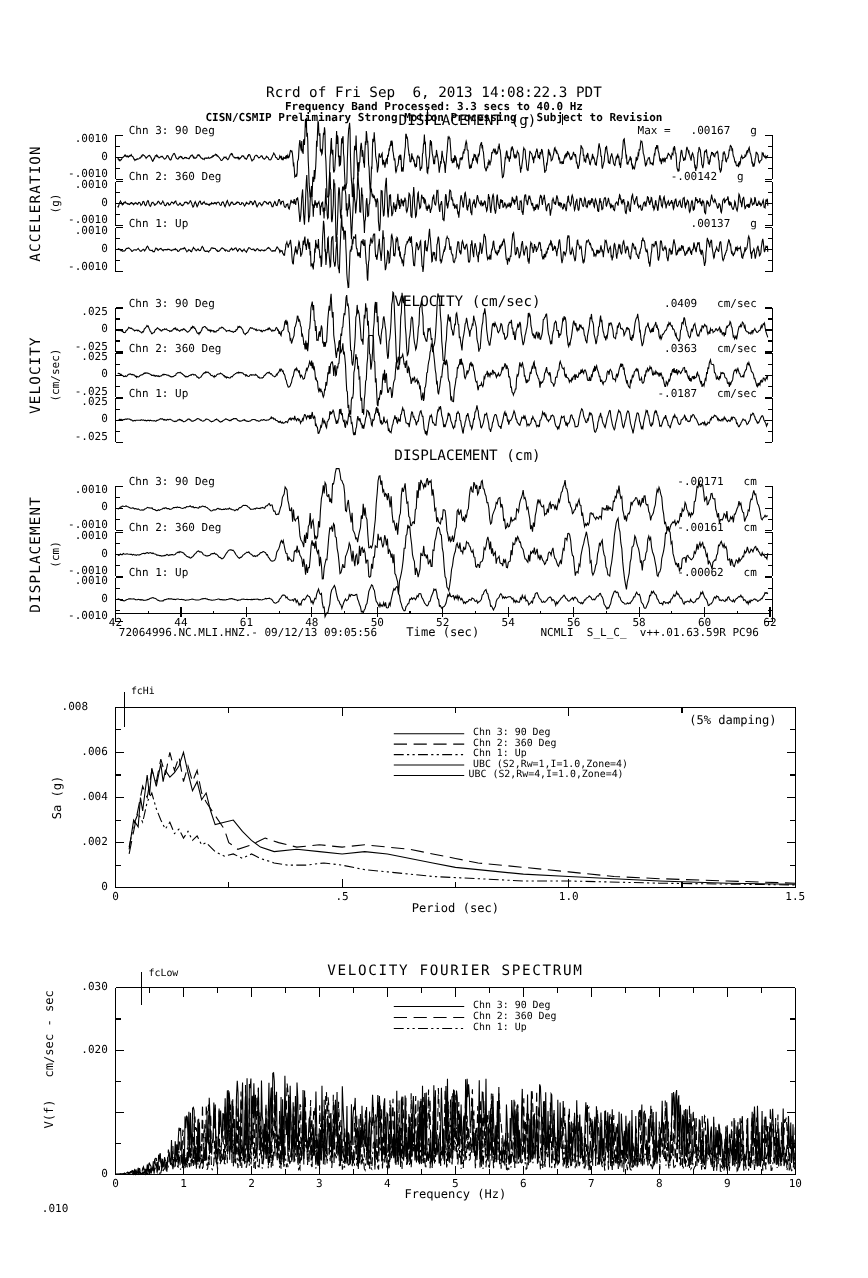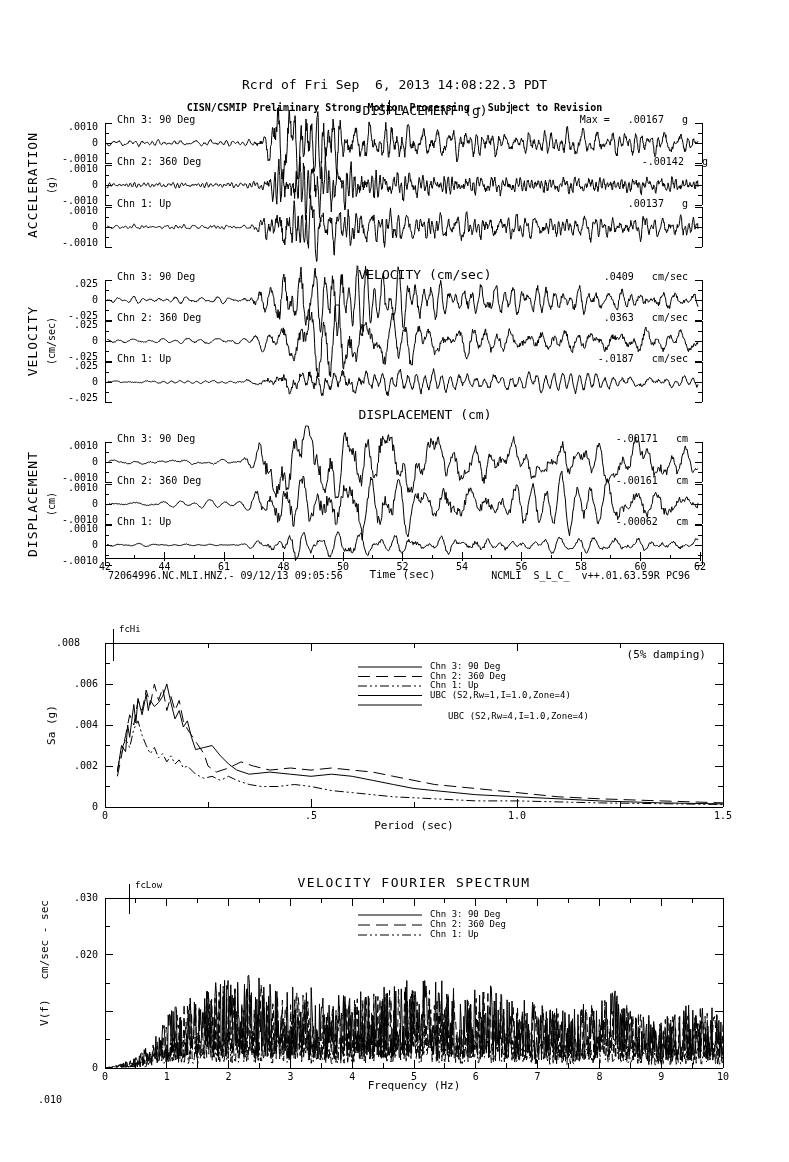--- a/index.html
+++ b/index.html
@@ -13,20 +13,21 @@
   #fig{position:absolute;left:0;top:0;}
   #labels{position:absolute;left:0;top:0;width:789px;height:1162px;}
   .t{position:absolute;white-space:pre;line-height:1.05;}
   .ft{position:absolute;white-space:pre;font-size:10px;}
 </style>
 </head>
 <body>
 
 <div class="page">
   <div class="hdr h2">Rcrd of Fri Sep  6, 2013 14:08:22.3 PDT</div>
+  <div class="hdr h3">Frequency Band Processed: 3.3 secs to 40.0 Hz</div>
   <div class="hdr h4">CISN/CSMIP Preliminary Strong Motion Processing - Subject to Revision</div>
 
   <svg id="fig" width="789" height="1162" viewBox="0 0 789 1162">
       <line x1="389" y1="100" x2="389" y2="114" stroke="#000" stroke-width="1" shape-rendering="crispEdges"></line>
       <line x1="511" y1="104" x2="511" y2="114" stroke="#000" stroke-width="1" shape-rendering="crispEdges"></line>
       <line x1="105" y1="123" x2="105" y2="163" stroke="#000" stroke-width="1" shape-rendering="crispEdges"></line>
       <line x1="105" y1="123" x2="112" y2="123" stroke="#000" stroke-width="1" shape-rendering="crispEdges"></line>
       <line x1="105" y1="143" x2="112" y2="143" stroke="#000" stroke-width="1" shape-rendering="crispEdges"></line>
       <line x1="105" y1="163" x2="112" y2="163" stroke="#000" stroke-width="1" shape-rendering="crispEdges"></line>
       <line x1="105" y1="133" x2="109" y2="133" stroke="#000" stroke-width="1" shape-rendering="crispEdges"></line>
@@ -287,21 +288,21 @@
       <div class="t" style="left: 52px; top: 185px; transform: translate(-50%, -50%) rotate(-90deg); font-size: 10px;">(g)</div>
       <div class="t" style="left: 38px; top: 122px; width: 60px; text-align: right; font-size: 10px;">.0010</div>
       <div class="t" style="left: 38px; top: 138px; width: 60px; text-align: right; font-size: 10px;">0</div>
       <div class="t" style="left: 38px; top: 154px; width: 60px; text-align: right; font-size: 10px;">-.0010</div>
       <div class="t" style="left: 117px; top: 115px; font-size: 10px;">Chn 3: 90 Deg</div>
       <div class="t" style="left: 400px; top: 115px; width: 288px; text-align: right; font-size: 10px;">Max =   .00167   g</div>
       <div class="t" style="left: 38px; top: 164px; width: 60px; text-align: right; font-size: 10px;">.0010</div>
       <div class="t" style="left: 38px; top: 180px; width: 60px; text-align: right; font-size: 10px;">0</div>
       <div class="t" style="left: 38px; top: 196px; width: 60px; text-align: right; font-size: 10px;">-.0010</div>
       <div class="t" style="left: 117px; top: 157px; font-size: 10px;">Chn 2: 360 Deg</div>
-      <div class="t" style="left: 420px; top: 157px; width: 288px; text-align: right; font-size: 10px;">-.00142   g</div>
+      <div class="t" style="left: 388px; top: 157px; width: 288px; text-align: right; font-size: 10px;">-.00142   g</div>
       <div class="t" style="left: 38px; top: 206px; width: 60px; text-align: right; font-size: 10px;">.0010</div>
       <div class="t" style="left: 38px; top: 222px; width: 60px; text-align: right; font-size: 10px;">0</div>
       <div class="t" style="left: 38px; top: 238px; width: 60px; text-align: right; font-size: 10px;">-.0010</div>
       <div class="t" style="left: 117px; top: 199px; font-size: 10px;">Chn 1: Up</div>
       <div class="t" style="left: 400px; top: 199px; width: 288px; text-align: right; font-size: 10px;">.00137   g</div>
       <div class="t" style="left: 105px; top: 268px; width: 640px; text-align: center; font-size: 13px;">VELOCITY (cm/sec)</div>
       <div class="t" style="left: 33px; top: 341px; transform: translate(-50%, -50%) rotate(-90deg); font-size: 13px; letter-spacing: 1px;">VELOCITY</div>
       <div class="t" style="left: 52px; top: 341px; transform: translate(-50%, -50%) rotate(-90deg); font-size: 10px;">(cm/sec)</div>
       <div class="t" style="left: 38px; top: 279px; width: 60px; text-align: right; font-size: 10px;">.025</div>
       <div class="t" style="left: 38px; top: 295px; width: 60px; text-align: right; font-size: 10px;">0</div>
@@ -357,21 +358,21 @@
       <div class="t" style="left: 38px; top: 720px; width: 60px; text-align: right; font-size: 10px;">.004</div>
       <div class="t" style="left: 38px; top: 761px; width: 60px; text-align: right; font-size: 10px;">.002</div>
       <div class="t" style="left: 38px; top: 802px; width: 60px; text-align: right; font-size: 10px;">0</div>
       <div class="t" style="left: 105px; top: 820px; width: 618px; text-align: center; font-size: 11px;">Period (sec)</div>
       <div class="t" style="left: 52px; top: 725px; transform: translate(-50%, -50%) rotate(-90deg); font-size: 11px;">Sa (g)</div>
       <div class="t" style="left: 119px; top: 625px; font-size: 9px;">fcHi</div>
       <div class="t" style="left: 430px; top: 662px; font-size: 9px;">Chn 3: 90 Deg</div>
       <div class="t" style="left: 430px; top: 671.5px; font-size: 9px;">Chn 2: 360 Deg</div>
       <div class="t" style="left: 430px; top: 681px; font-size: 9px;">Chn 1: Up</div>
       <div class="t" style="left: 430px; top: 690.5px; font-size: 9px;">UBC (S2,Rw=1,I=1.0,Zone=4)</div>
-      <div class="t" style="left: 448px; top: 700px; font-size: 9px; margin-top: 12px;">UBC (S2,Rw=4,I=1.0,Zone=4)</div>
+      <div class="t" style="left: 426px; top: 700px; font-size: 9px;">UBC (S2,Rw=4,I=1.0,Zone=4)</div>
       <div class="t" style="left: 105px; top: 876px; width: 618px; text-align: center; font-size: 13px; letter-spacing: 1.5px;">VELOCITY FOURIER SPECTRUM</div>
       <div class="t" style="left: 90px; top: 1072px; width: 30px; text-align: center; font-size: 10px;">0</div>
       <div class="t" style="left: 151.8px; top: 1072px; width: 30px; text-align: center; font-size: 10px;">1</div>
       <div class="t" style="left: 213.6px; top: 1072px; width: 30px; text-align: center; font-size: 10px;">2</div>
       <div class="t" style="left: 275.4px; top: 1072px; width: 30px; text-align: center; font-size: 10px;">3</div>
       <div class="t" style="left: 337.2px; top: 1072px; width: 30px; text-align: center; font-size: 10px;">4</div>
       <div class="t" style="left: 399px; top: 1072px; width: 30px; text-align: center; font-size: 10px;">5</div>
       <div class="t" style="left: 460.8px; top: 1072px; width: 30px; text-align: center; font-size: 10px;">6</div>
       <div class="t" style="left: 522.6px; top: 1072px; width: 30px; text-align: center; font-size: 10px;">7</div>
       <div class="t" style="left: 584.4px; top: 1072px; width: 30px; text-align: center; font-size: 10px;">8</div>

